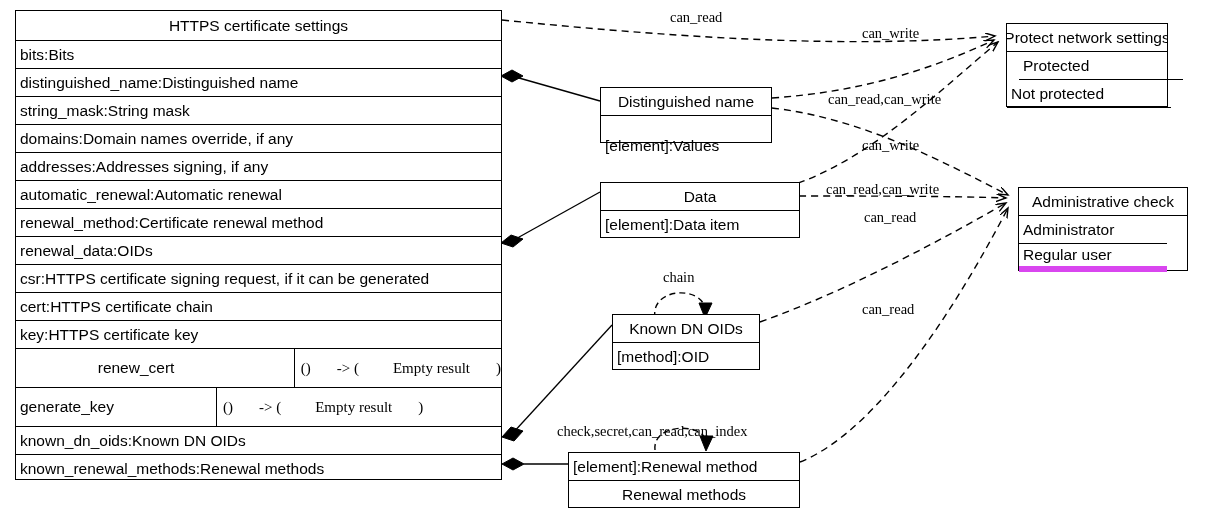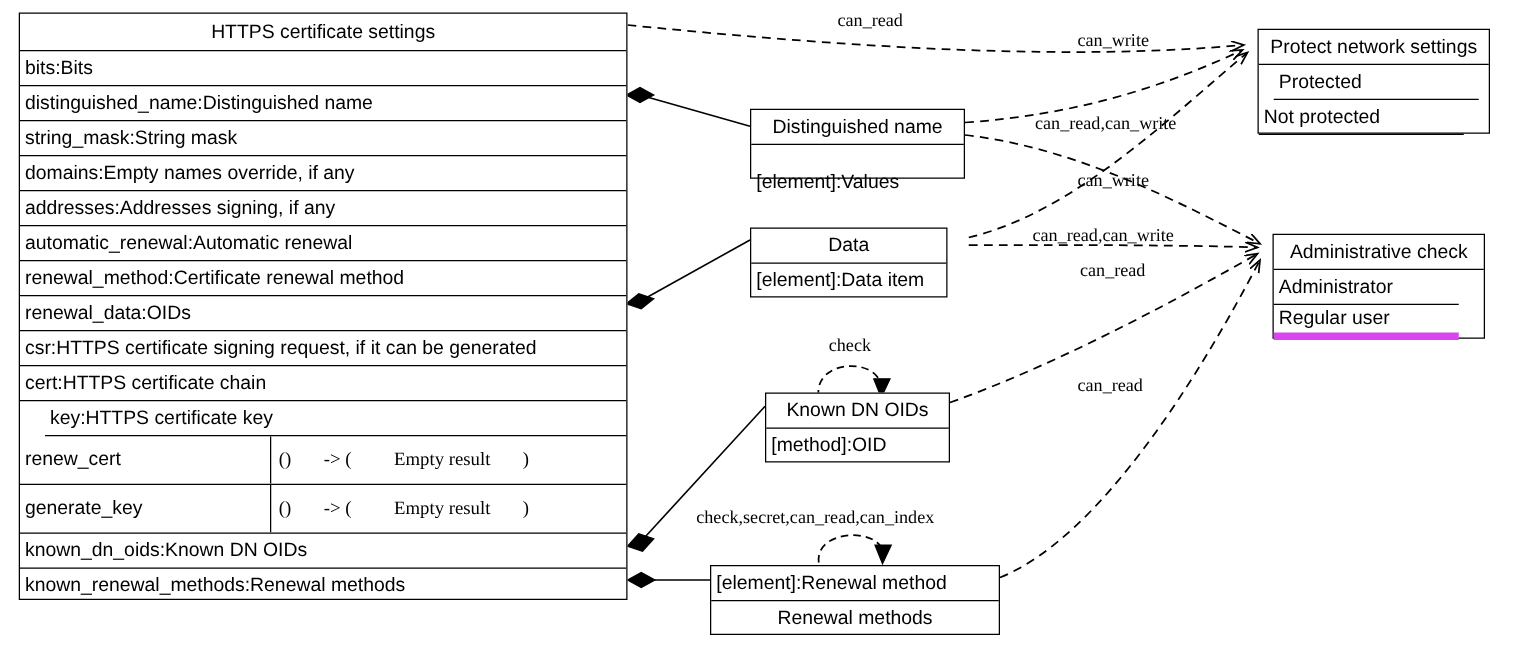--- a/index.html
+++ b/index.html
@@ -174,43 +174,43 @@
   <div class="edge-label" style="left:862px; top:26px;">can_write</div>
 
   <div class="edge-label" style="left:828px; top:92px;">can_read,can_write</div>
 
   <div class="edge-label" style="left:862px; top:138px;">can_write</div>
 
   <div class="edge-label" style="left:826px; top:182px;">can_read,can_write</div>
 
   <div class="edge-label" style="left:864px; top:210px;">can_read</div>
 
-  <div class="edge-label" style="left:663px; top:270px;">check</div>
+  <div class="edge-label" style="left:663px; top:270px;">chain</div>
 
   <div class="edge-label" style="left:862px; top:302px;">can_read</div>
 
-  <div class="edge-label" style="left:557px; top:407px;">check,secret,can_read,can_index</div>
+  <div class="edge-label" style="left:557px; top:424px;">check,secret,can_read,can_index</div>
 
   <div class="umlbox" id="main-class" style="left:15px; top:10px; width:487px; height:470px;">
 
     <div class="row title" style="height:30px;">HTTPS certificate settings</div>
 
     <div class="row attr" style="height:28px;">bits:Bits</div>
     <div class="row attr" style="height:28px;">distinguished_name:Distinguished name</div>
     <div class="row attr" style="height:28px;">string_mask:String mask</div>
-    <div class="row attr" style="height:28px;">domains:Empty names override, if any</div>
+    <div class="row attr" style="height:28px;">domains:Domain names override, if any</div>
     <div class="row attr" style="height:28px;">addresses:Addresses signing, if any</div>
     <div class="row attr" style="height:28px;">automatic_renewal:Automatic renewal</div>
     <div class="row attr" style="height:28px;">renewal_method:Certificate renewal method</div>
     <div class="row attr" style="height:28px;">renewal_data:OIDs</div>
     <div class="row attr" style="height:28px;">csr:HTTPS certificate signing request, if it can be generated</div>
     <div class="row attr" style="height:28px;">cert:HTTPS certificate chain</div>
-    <div class="row attr" style="height:28px;margin-left:20px;">key:HTTPS certificate key</div>
-
-    <div class="row meth" style="height:39px;">
+    <div class="row attr" style="height:28px;">key:HTTPS certificate key</div>
+
+    <div class="row meth" style="height:39px;justify-content:flex-end;">
       <span class="meth-name" style="width:201px;">renew_cert</span>
       <span class="meth-sig">
         <span>()</span>
         <span class="sig-gap"></span>
         <span>-&gt; (</span>
         <span class="sig-gap2"></span>
         <span>Empty result</span>
         <span class="sig-gap3"></span>
         <span>)</span>
       </span>
@@ -231,36 +231,36 @@
 
     <div class="row attr" style="height:28px;">known_dn_oids:Known DN OIDs</div>
     <div class="row attr" style="height:28px;">known_renewal_methods:Renewal methods</div>
   </div>
 
   <div class="umlbox smallbox" style="left:600px; top:87px; width:172px; height:56px;">
     <div class="row title" style="height:28px;">Distinguished name</div>
     <div class="row attr" style="height:28px;margin-top:16px;">[element]:Values</div>
   </div>
 
-  <div class="umlbox smallbox" style="left:600px; top:182px; width:158px; height:56px;">
+  <div class="umlbox smallbox" style="left:600px; top:182px; width:200px; height:56px;">
     <div class="row title" style="height:28px;">Data</div>
     <div class="row attr" style="height:28px;">[element]:Data item</div>
   </div>
 
   <div class="umlbox smallbox" style="left:612px; top:314px; width:148px; height:56px;">
     <div class="row title" style="height:28px;">Known DN OIDs</div>
     <div class="row attr" style="height:28px;">[method]:OID</div>
   </div>
 
   <div class="umlbox smallbox" style="left:568px; top:452px; width:232px; height:56px;">
     <div class="row attr" style="height:28px;">[element]:Renewal method</div>
     <div class="row title" style="height:28px;">Renewal methods</div>
   </div>
 
-  <div class="umlbox smallbox" style="left:1006px; top:23px; width:186px; height:84px;">
+  <div class="umlbox smallbox" style="left:1006px; top:23px; width:162px; height:84px;">
     <div class="row title" style="height:28px;">Protect network settings</div>
     <div class="row attr" style="height:28px; width:164px;margin-left:12px;">Protected</div>
     <div class="row attr" style="height:28px; width:164px; border-bottom:1px solid #000;">Not protected</div>
   </div>
 
   <div class="umlbox smallbox" style="left:1018px; top:187px; width:170px; height:84px;">
     <div class="row title" style="height:28px;">Administrative check</div>
     <div class="row attr" style="height:28px; width:148px;">Administrator</div>
     <div class="row attr" style="height:28px; width:148px; border-bottom:6px solid #d946ef;">Regular user</div>
   </div>

